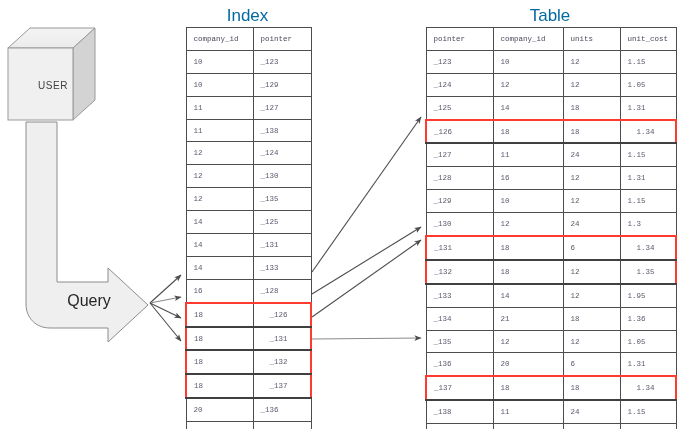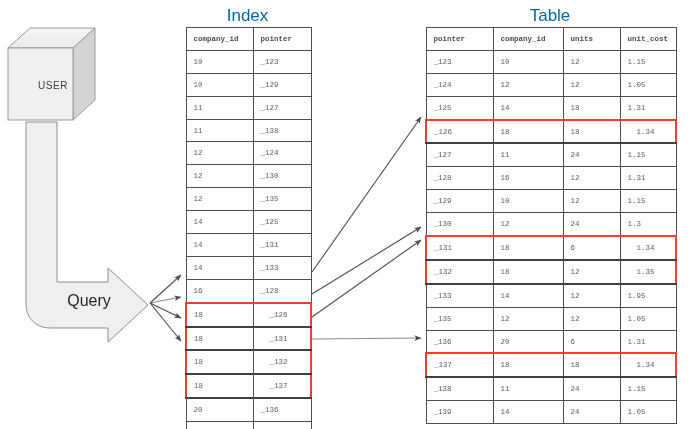--- a/index.html
+++ b/index.html
@@ -49,21 +49,20 @@
     text-align: left;
     padding: 0 0 0 7px;
     height: 21.9px;
     overflow: hidden;
     white-space: nowrap;
     font-weight: normal;
     background: #ffffff;
   }
   .grid th {
     color: #4a4a5c;
-    font-weight: bold;
   }
 
   
   .grid tr.hl td {
     border-top: 2px solid #ff3b30;
     border-bottom: 2px solid #404040;
     position: relative;
   }
   .grid tr.hl td:first-child { border-left: 2px solid #ff3b30; }
   .grid tr.hl td:last-child  { border-right: 2px solid #ff3b30; padding-left: 16px; }
@@ -277,20 +276,26 @@
           <td>12</td>
           <td>1.35</td>
         </tr>
         <tr>
           <td>_133</td>
           <td>14</td>
           <td>12</td>
           <td>1.95</td>
         </tr>
         <tr>
+          <td>_134</td>
+          <td>21</td>
+          <td>18</td>
+          <td>1.36</td>
+        </tr>
+        <tr>
           <td>_135</td>
           <td>12</td>
           <td>12</td>
           <td>1.05</td>
         </tr>
         <tr>
           <td>_136</td>
           <td>20</td>
           <td>6</td>
           <td>1.31</td>

